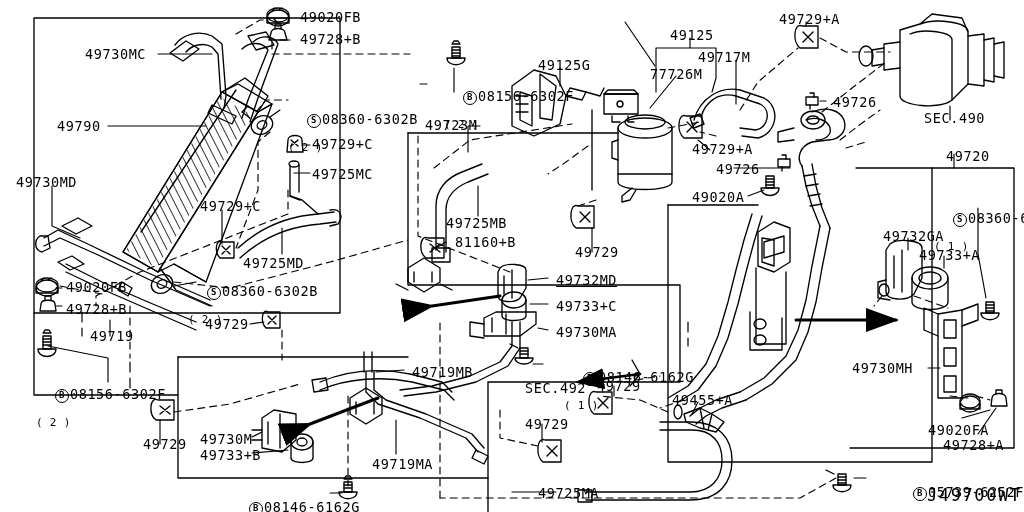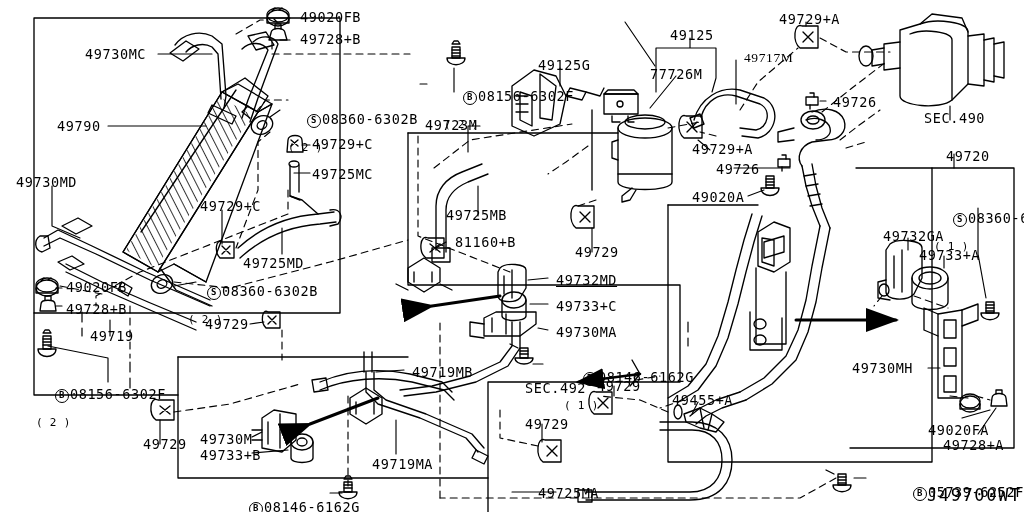--- a/index.html
+++ b/index.html
@@ -548,21 +548,21 @@
     <span class="circ">S</span><span>08360-6302B</span>
     <div class="qty" style="margin-left:16px;">( 2 )</div>
   </div>
 
   <div class="lbl" style="left:57px;top:120px;">49790</div>
   <div class="lbl" style="left:312px;top:138px;">49729+C</div>
   <div class="lbl" style="left:312px;top:168px;">49725MC</div>
   <div class="lbl" style="left:425px;top:119px;">49723M</div>
   <div class="lbl" style="left:16px;top:176px;">49730MD</div>
   <div class="lbl" style="left:200px;top:200px;">49729+C</div>
-  <div class="lbl" style="left:446px;top:209px;">49725MB</div>
+  <div class="lbl" style="left:446px;top:217px;">49725MB</div>
   <div class="lbl" style="left:243px;top:257px;">49725MD</div>
 
   <div class="lbl" style="left:172px;top:272px;">
     <span class="circ">S</span><span>08360-6302B</span>
     <div class="qty" style="margin-left:16px;">( 2 )</div>
   </div>
 
   <div class="lbl" style="left:455px;top:236px;">81160+B</div>
   <div class="lbl" style="left:66px;top:281px;">49020FB</div>
   <div class="lbl" style="left:66px;top:303px;">49728+B</div>
@@ -596,21 +596,21 @@
 
   <div class="lbl" style="left:214px;top:488px;">
     <span class="circ">B</span><span>08146-6162G</span>
     
   </div>
 
 
   <div class="lbl" style="left:670px;top:29px;">49125</div>
   <div class="lbl" style="left:650px;top:68px;">77726M</div>
   <div class="lbl" style="left:538px;top:59px;">49125G</div>
-  <div class="lbl" style="left:744px;top:51px;font-family:Liberation Serif, serif;">49717M</div>
+  <div class="lbl" style="left:698px;top:51px;">49717M</div>
   <div class="lbl" style="left:779px;top:13px;">49729+A</div>
   <div class="lbl" style="left:833px;top:96px;">49726</div>
   <div class="lbl" style="left:924px;top:112px;">SEC.490</div>
   <div class="lbl" style="left:692px;top:143px;">49729+A</div>
   <div class="lbl" style="left:716px;top:163px;">49726</div>
   <div class="lbl" style="left:692px;top:191px;">49020A</div>
   <div class="lbl" style="left:930px;top:150px;margin-left:16px;">49720</div>
 
   <div class="lbl" style="left:918px;top:199px;">
     <span class="circ">S</span><span>08360-6125B</span>

